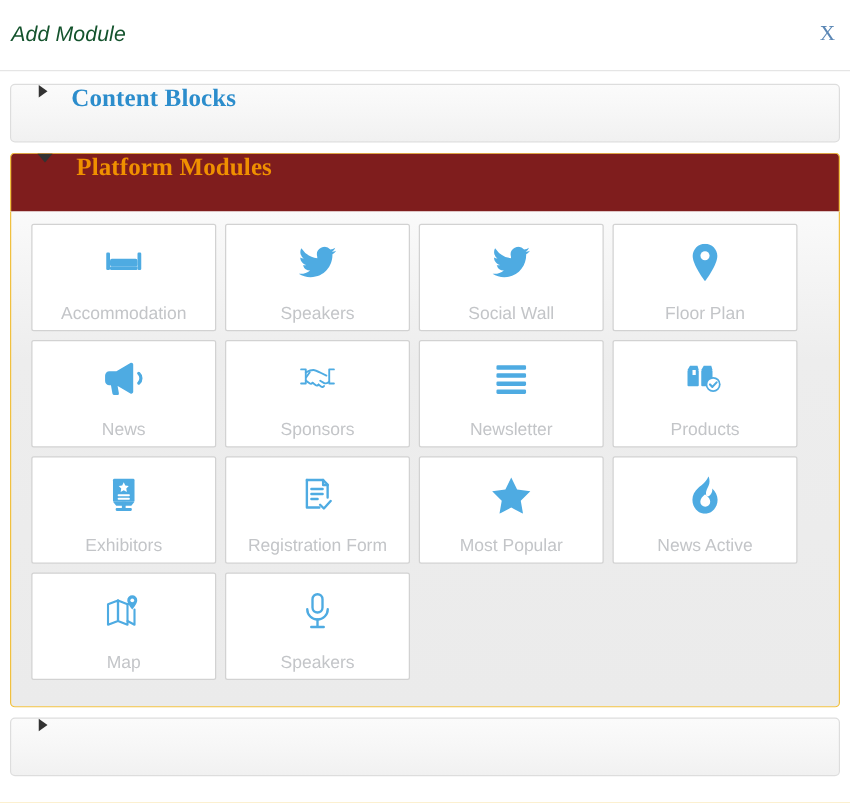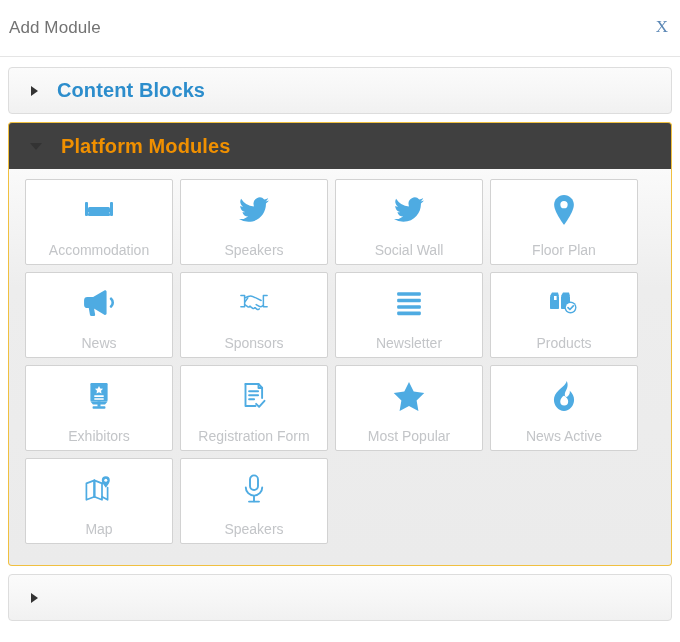--- a/index.html
+++ b/index.html
@@ -15,23 +15,24 @@
   .modal-header {
     position: relative;
     height: 57px;
     border-bottom: 1px solid #e5e5e5;
     background: #ffffff;
   }
   .modal-title {
     position: absolute;
     left: 9px; top: 18px;
     font-size: 17px;
-    color: #737373;
+    color: #14532d;
     letter-spacing: .1px;
     font-weight: 400;
+    font-style: italic;
   }
   .close-button {
     position: absolute;
     right: 6px; top: 15px;
     width: 24px; height: 24px;
     line-height: 24px;
     text-align: center;
     font-size: 17px;
     color: #5b87b5;
     background: none;
@@ -50,27 +51,27 @@
   .panel { margin-bottom: 8px; }
 
   .panel-head {
     position: relative;
     height: 47px;
     border: 1px solid #dddddd;
     border-radius: 4px;
     background: linear-gradient(to bottom, #fbfbfb 0%, #f6f6f6 55%, #f1f1f1 100%);
     cursor: pointer;
     display: flex;
-    align-items: center;
+    font-family: Liberation Serif, serif;
   }
   .panel-head.active {
     border: 1px solid #f0c040;
     border-bottom: none;
     border-radius: 4px 4px 0 0;
-    background: #404040;
+    background: #7f1d1d;
   }
   .caret {
     width: 0; height: 0;
     margin-left: 22px;
     border-top: 5px solid transparent;
     border-bottom: 5px solid transparent;
     border-left: 7px solid #333333;
   }
   .caret.down {
     border-left: 6px solid transparent;

